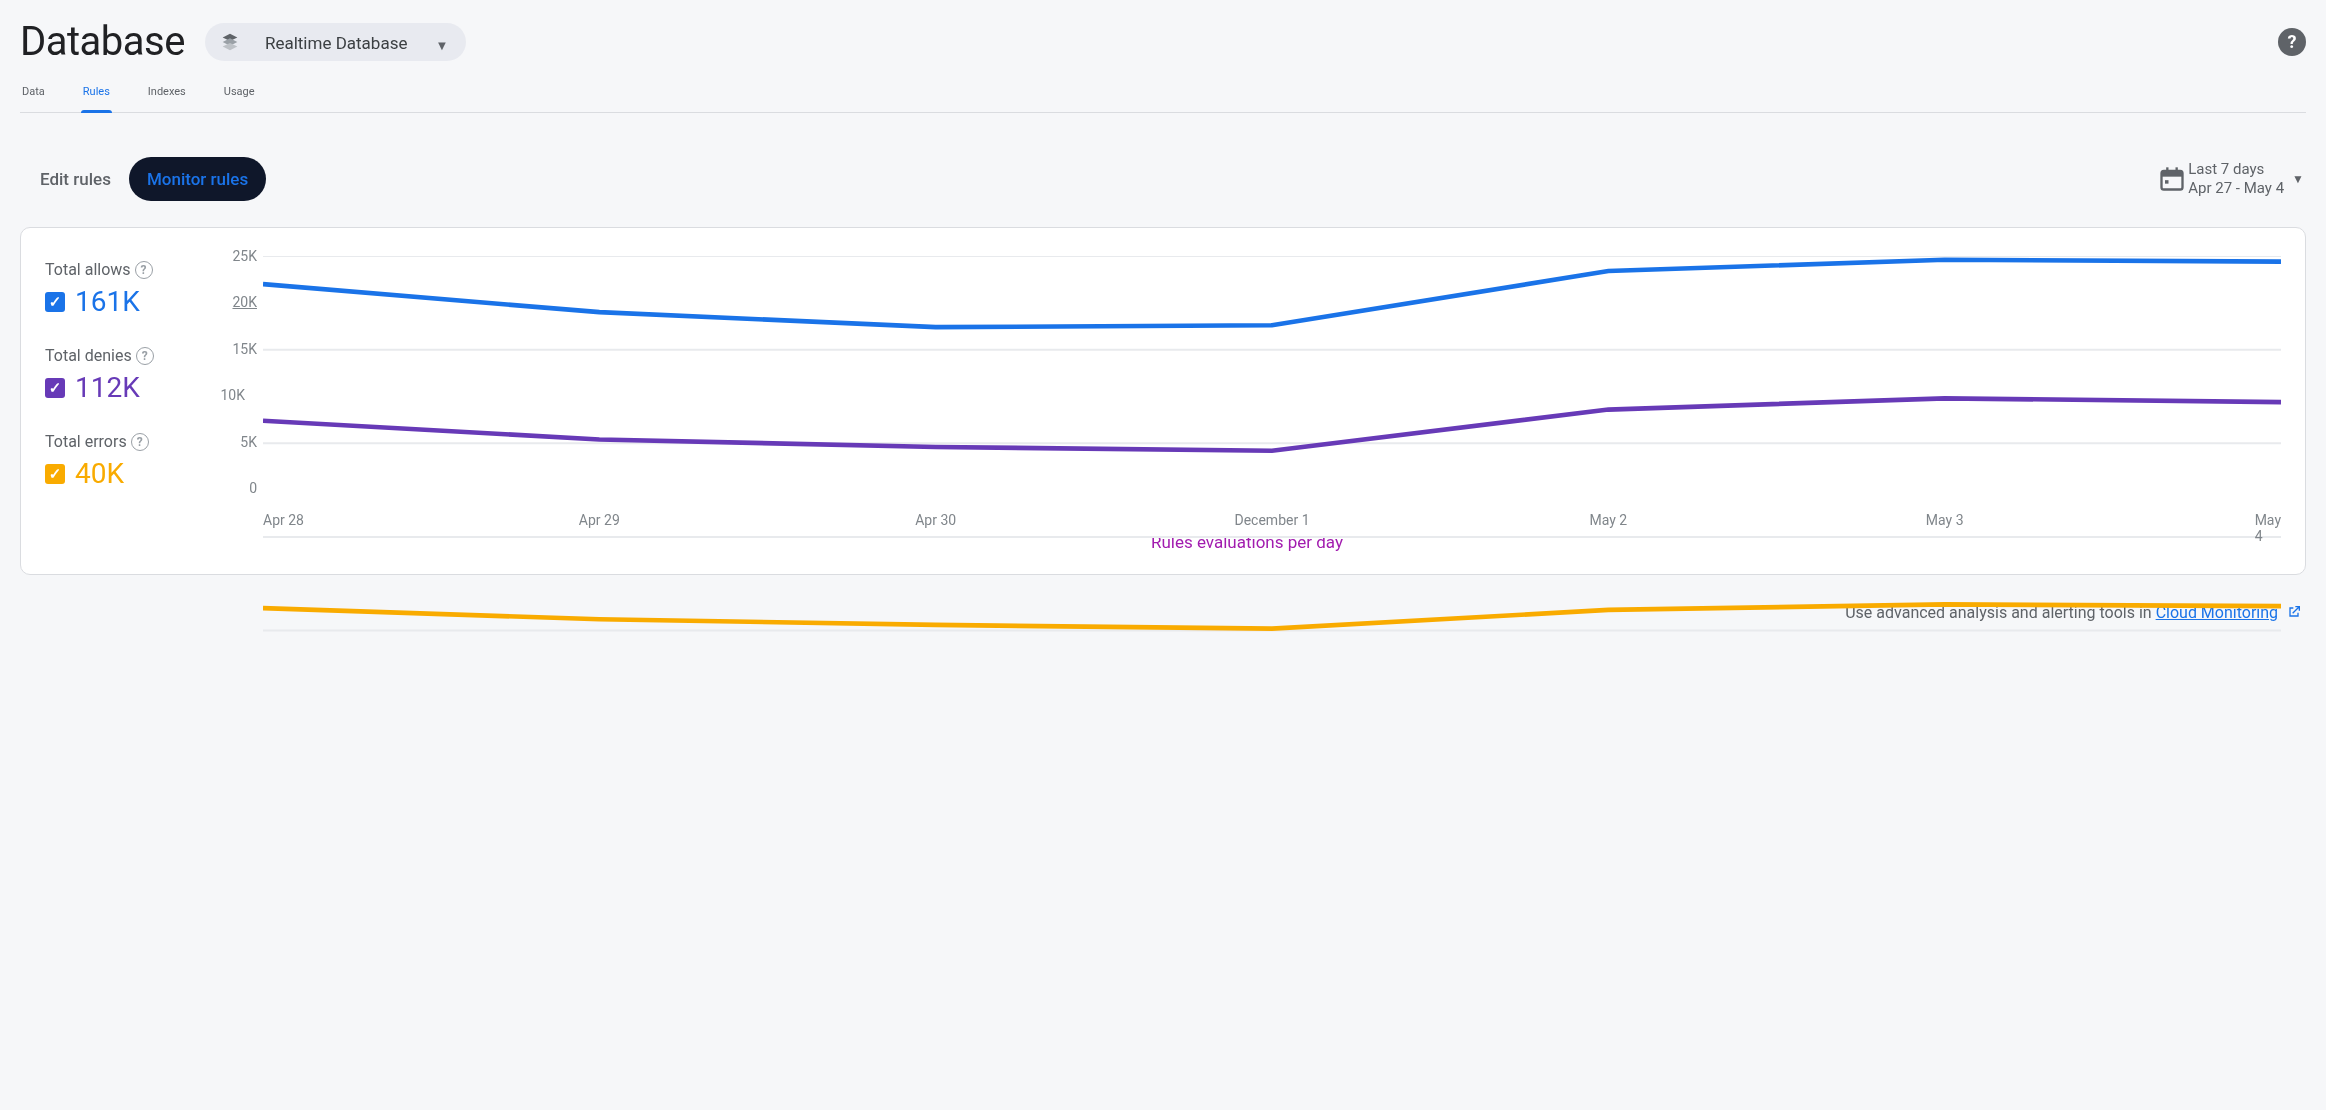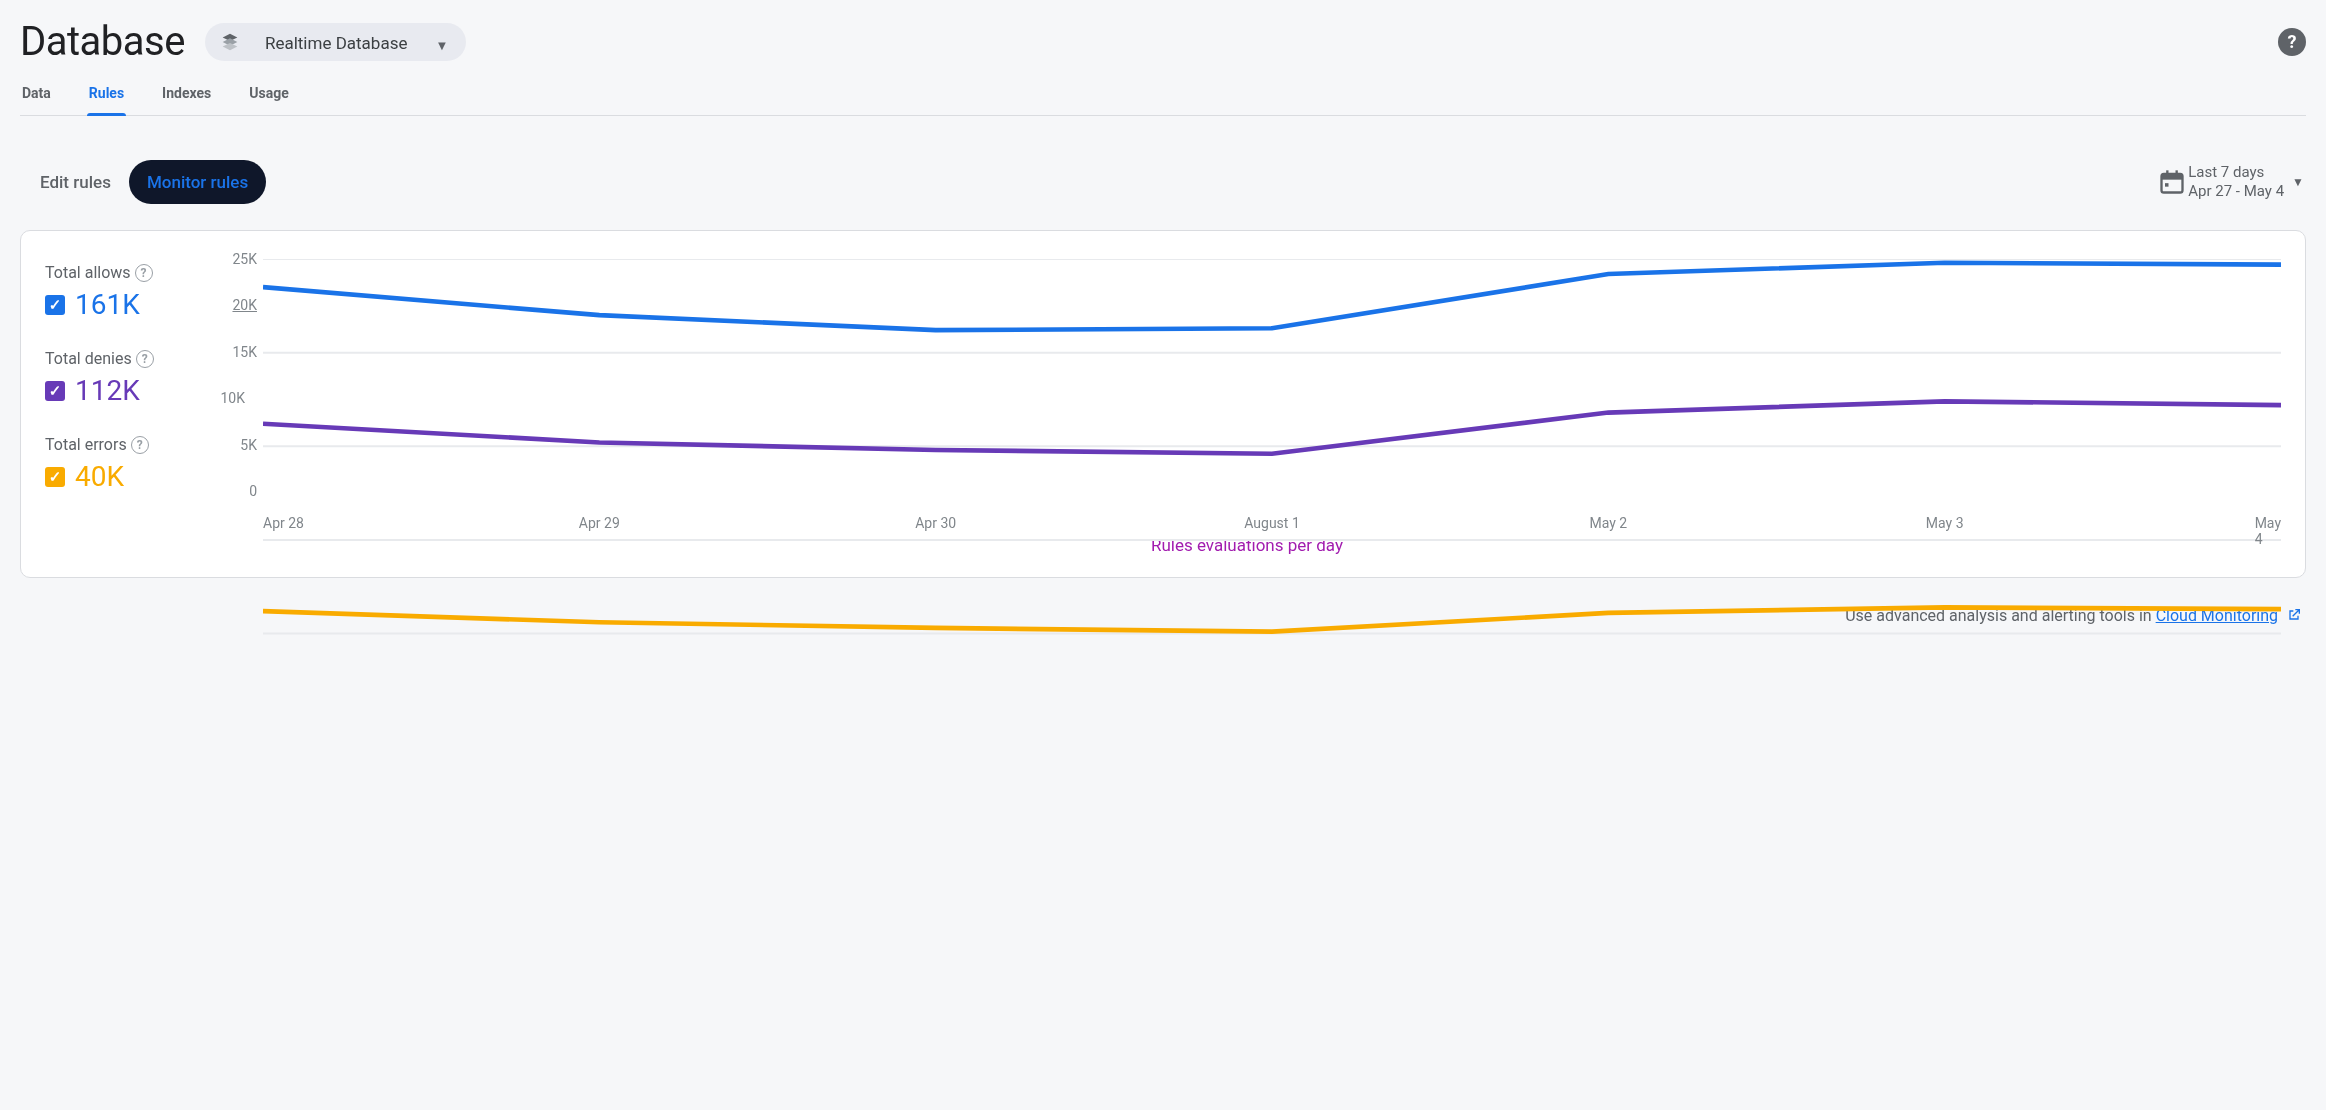--- a/index.html
+++ b/index.html
@@ -48,23 +48,23 @@
 
   
   .main-tabs {
     display: flex;
     gap: 34px;
     border-bottom: 1px solid #dadce0;
     padding: 0 0 0 0;
   }
   .main-tab {
     padding: 10px 2px 14px 2px;
-    font-size: 14px;
-    color: #5f6368;
-    font-weight: 700;
+    font-size: 11px;
+    color: #5f6368;
+    font-weight: 400;
     cursor: pointer;
     position: relative;
   }
   .main-tab.active { color: #1a73e8; }
   .main-tab.active::after {
     content: "";
     position: absolute;
     left: 0; right: 0; bottom: -1px;
     height: 3px;
     background: #1a73e8;
@@ -286,21 +286,21 @@
             <line class="axis-line" x1="833.3333333333334" y1="232" x2="833.3333333333334" y2="237"></line>
             <line class="axis-line" x1="1000" y1="232" x2="1000" y2="237"></line>
             <path class="series" stroke="#1a73e8" d="M0 13.920000000000016 L166.66666666666666 27.840000000000003 L333.3333333333333 35.26400000000001 L500 34.33600000000001 L666.6666666666666 7.424000000000007 L833.3333333333334 1.8559999999999945 L1000 2.783999999999992 "></path>
             <path class="series" stroke="#673ab7" d="M0 81.66399999999999 L166.66666666666666 90.94400000000002 L333.3333333333333 94.656 L500 96.512 L666.6666666666666 76.096 L833.3333333333334 70.52800000000002 L1000 72.38400000000001 "></path>
             <path class="series" stroke="#f9ab00" d="M0 174.464 L166.66666666666666 180.03199999999998 L333.3333333333333 182.816 L500 184.672 L666.6666666666666 175.392 L833.3333333333334 172.608 L1000 173.536 "></path>
           </svg>
         <div class="x-axis" id="x-axis">
             <div style="position: absolute; left: 0%; transform: translateX(0px);">Apr 28</div>
             <div style="position: absolute; left: 16.6667%; transform: translateX(-50%);">Apr 29</div>
             <div style="position: absolute; left: 33.3333%; transform: translateX(-50%);">Apr 30</div>
-            <div style="position: absolute; left: 50%; transform: translateX(-50%);">August 1</div>
+            <div style="position: absolute; left: 50%; transform: translateX(-50%);">December 1</div>
             <div style="position: absolute; left: 66.6667%; transform: translateX(-50%);">May 2</div>
             <div style="position: absolute; left: 83.3333%; transform: translateX(-50%);">May 3</div>
             <div style="position: absolute; left: 100%; transform: translateX(-100%);">May 4</div>
           </div>
       </div>
       <div class="x-label">Rules evaluations per day</div>
     </div>
   </div>
 
   <div class="footer-note">

